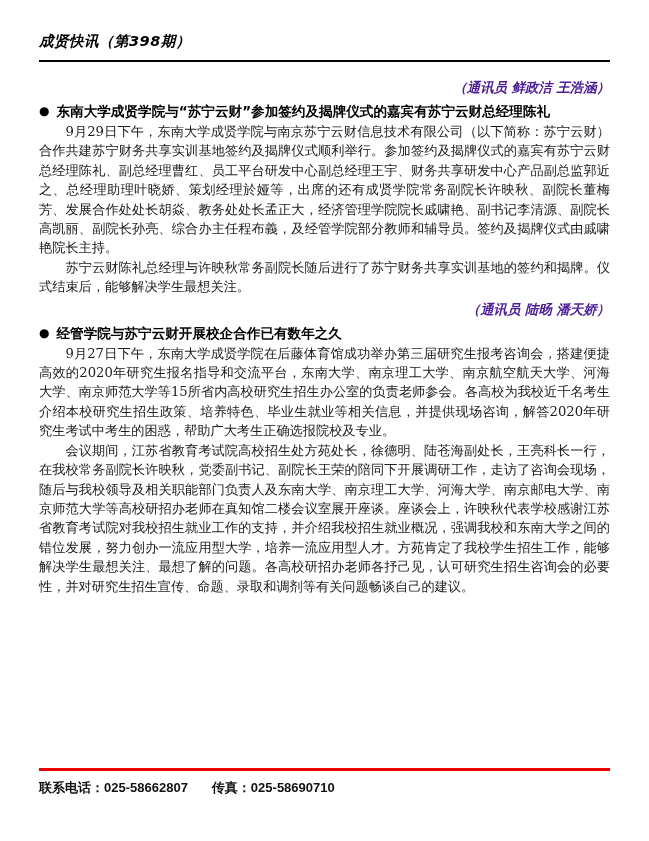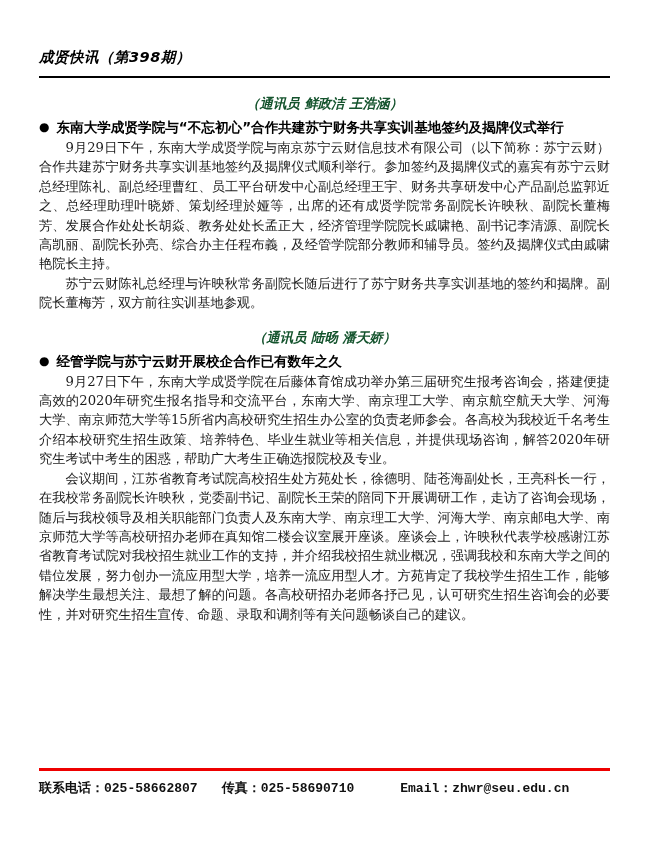--- a/index.html
+++ b/index.html
@@ -1,21 +1,21 @@
 <!DOCTYPE html>
 <html lang="zh"><head>
 <meta charset="utf-8">
 <style>
   html,body { margin:0; padding:0; background:#ffffff; }
   .page {
     position:relative;
     width:649px; height:841px;
     background:#ffffff;
     box-sizing:border-box;
-    padding:48px 39px 0 39px;
+    padding:32px 39px 0 39px;
     font-family:"DejaVu Serif","Liberation Serif",serif;
     color:#131313;
     overflow:hidden;
   }
   .masthead {
     font-family:"DejaVu Sans","Liberation Sans",sans-serif;
     font-weight:bold;
     font-style:italic;
     font-size:14.5px;
     letter-spacing:0.5px;
@@ -33,23 +33,23 @@
     text-indent:2em;
     margin:0;
     color:#1a1a1a;
   }
   .body-p.no-indent { text-indent:0; }
   .byline {
     font-size:13.4px;
     line-height:20px;
     font-weight:bold;
     font-style:italic;
-    text-align:center;
-    margin:14px 0 4px 0;
-    color:#14532d;
+    text-align:right;
+    margin:2px 0 4px 0;
+    color:#4c1d95;
   }
   .article-title {
     font-family:"DejaVu Sans","Liberation Sans",sans-serif;
     font-weight:bold;
     font-size:13.6px;
     line-height:20px;
     margin:3px 0 1px 0;
     color:#000;
     text-align:left;
   }
@@ -58,21 +58,21 @@
     margin-right:7px;
     font-size:12px;
     vertical-align:1px;
   }
   .footer {
     position:absolute;
     left:39px; right:39px;
     top:768px;
     border-top:3px solid #ee0000;
     padding-top:8px;
-    font-family:Liberation Mono, monospace;
+    font-family:Liberation Sans, sans-serif;
     font-size:13px;
     font-weight:600;
     color:#111;
     display:flex;
     align-items:baseline;
   }
   .footer .fax   { margin-left:24px; }
   .footer .email { margin-left:46px; }
 </style>
 </head>
@@ -82,37 +82,36 @@
 
   <div class="masthead">成贤快讯（第398期）</div>
 
   <hr class="rule-black">
 
 
 
   <p class="byline">（通讯员 鲜政洁 王浩涵）</p>
 
   <div class="article-title">
-    <span class="bullet">●</span><span>东南大学成贤学院与“不忘初心”合作共建苏宁财务共享实训基地签约及揭牌仪式举行</span>
+    <span class="bullet">●</span><span>东南大学成贤学院与“苏宁云财”参加签约及揭牌仪式的嘉宾有苏宁云财总经理陈礼</span>
   </div>
 
   <p class="body-p">9月29日下午，东南大学成贤学院与南京苏宁云财信息技术有限公司（以下简称：苏宁云财）合作共建苏宁财务共享实训基地签约及揭牌仪式顺利举行。参加签约及揭牌仪式的嘉宾有苏宁云财总经理陈礼、副总经理曹红、员工平台研发中心副总经理王宇、财务共享研发中心产品副总监郭近之、总经理助理叶晓娇、策划经理於娅等，出席的还有成贤学院常务副院长许映秋、副院长董梅芳、发展合作处处长胡焱、教务处处长孟正大，经济管理学院院长戚啸艳、副书记李清源、副院长高凯丽、副院长孙亮、综合办主任程布義，及经管学院部分教师和辅导员。签约及揭牌仪式由戚啸艳院长主持。</p>
 
 
-  <p class="body-p">苏宁云财陈礼总经理与许映秋常务副院长随后进行了苏宁财务共享实训基地的签约和揭牌。副院长董梅芳，双方前往实训基地参观。</p>
+  <p class="body-p">苏宁云财陈礼总经理与许映秋常务副院长随后进行了苏宁财务共享实训基地的签约和揭牌。仪式结束后，能够解决学生最想关注。</p>
 
   <p class="byline">（通讯员 陆旸 潘天娇）</p>
 
   <div class="article-title">
     <span class="bullet">●</span><span>经管学院与苏宁云财开展校企合作已有数年之久</span>
   </div>
 
   <p class="body-p">9月27日下午，东南大学成贤学院在后藤体育馆成功举办第三届研究生报考咨询会，搭建便捷高效的2020年研究生报名指导和交流平台，东南大学、南京理工大学、南京航空航天大学、河海大学、南京师范大学等15所省内高校研究生招生办公室的负责老师参会。各高校为我校近千名考生介绍本校研究生招生政策、培养特色、毕业生就业等相关信息，并提供现场咨询，解答2020年研究生考试中考生的困惑，帮助广大考生正确选报院校及专业。</p>
 
   <p class="body-p">会议期间，江苏省教育考试院高校招生处方苑处长，徐德明、陆苍海副处长，王亮科长一行，在我校常务副院长许映秋，党委副书记、副院长王荣的陪同下开展调研工作，走访了咨询会现场，随后与我校领导及相关职能部门负责人及东南大学、南京理工大学、河海大学、南京邮电大学、南京师范大学等高校研招办老师在真知馆二楼会议室展开座谈。座谈会上，许映秋代表学校感谢江苏省教育考试院对我校招生就业工作的支持，并介绍我校招生就业概况，强调我校和东南大学之间的错位发展，努力创办一流应用型大学，培养一流应用型人才。方苑肯定了我校学生招生工作，能够解决学生最想关注、最想了解的问题。各高校研招办老师各抒己见，认可研究生招生咨询会的必要性，并对研究生招生宣传、命题、录取和调剂等有关问题畅谈自己的建议。</p>
 
   <div class="footer">
     <span class="phone">联系电话：025-58662807</span>
     <span class="fax">传真：025-58690710</span>
-    <span class="email">Email：zhwr@seu.edu.cn</span>
   </div>
 
 </div>
 
 </body></html>

